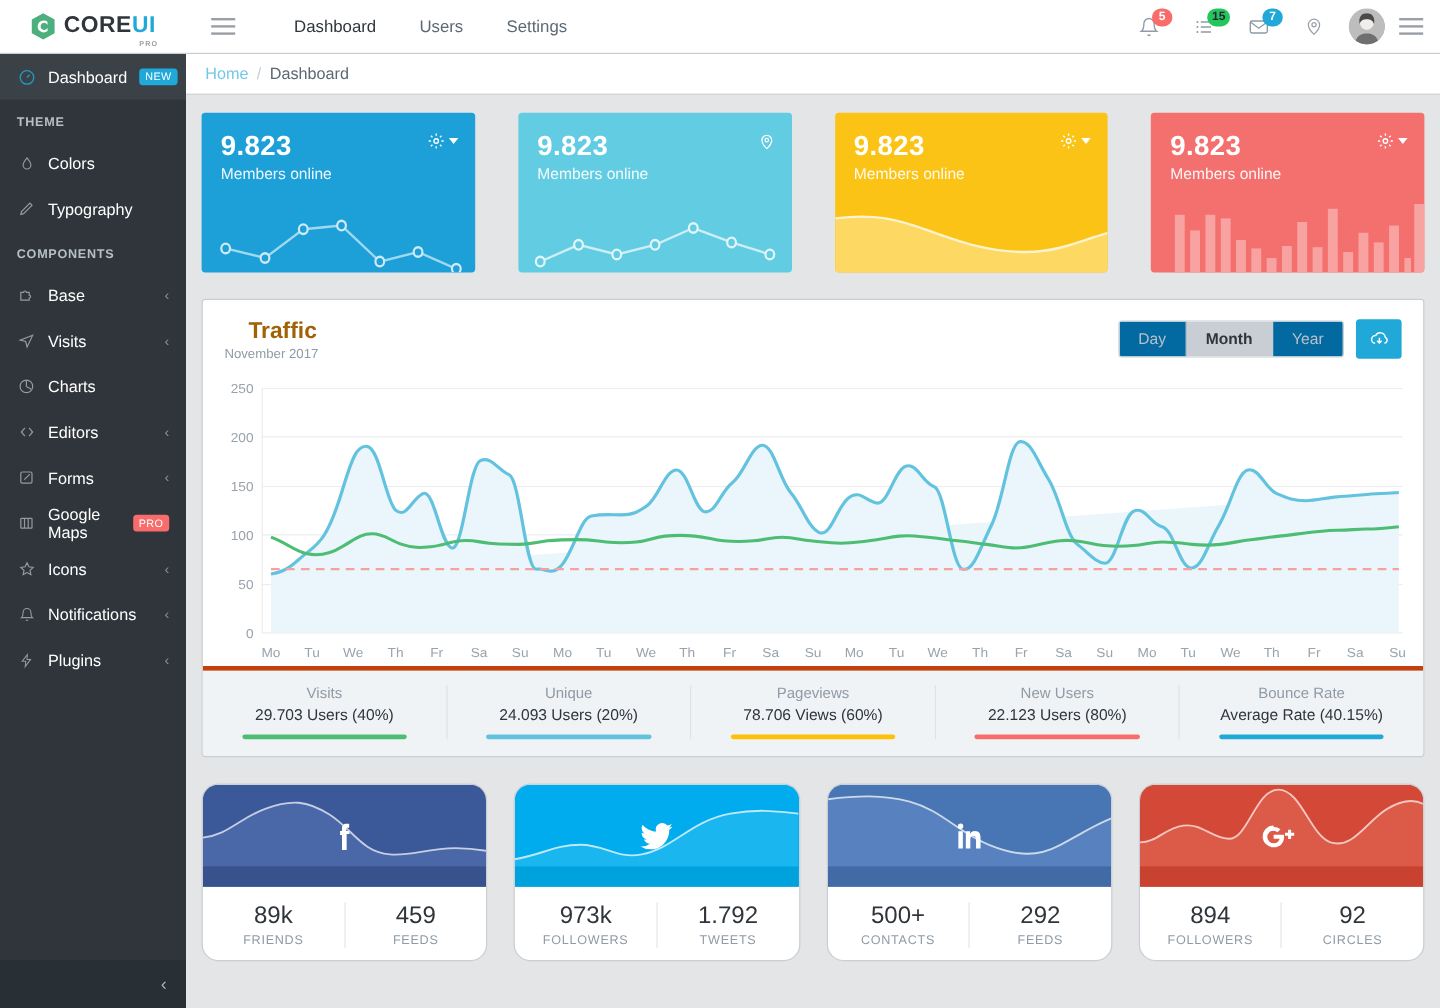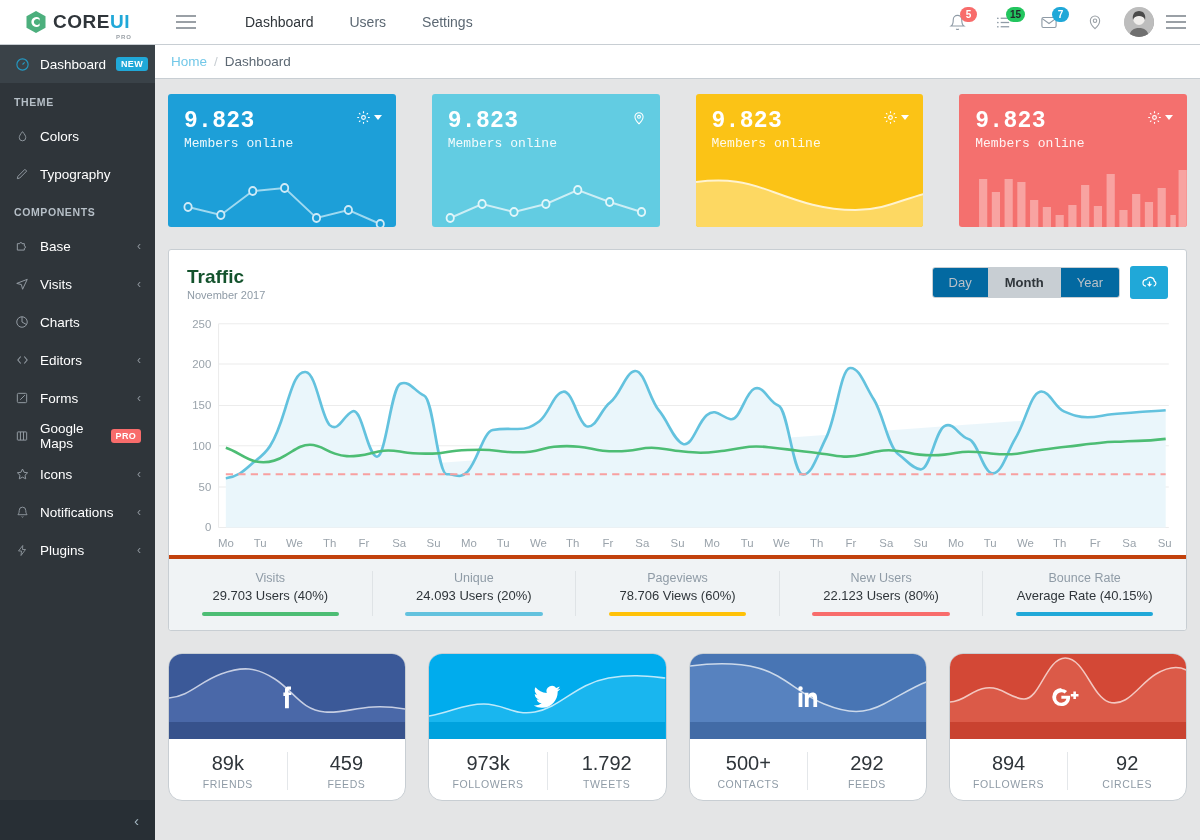--- a/index.html
+++ b/index.html
@@ -51,21 +51,21 @@
   .sb-item {
     display:flex; align-items:center; gap: 10px; padding: 0 14px; height: 38px;
     color: #fff; font-size: 13.5px; cursor:pointer; position:relative;
   }
   .sb-item.active-dark { background: #3a4248; }
   .sb-item .ico { width:16px; height:16px; display:flex; align-items:center; justify-content:center; opacity:.85; flex:0 0 16px;}
   .sb-title {
     padding: 13px 14px 9px; font-size: 10.5px; font-weight: bold; letter-spacing: .6px;
     color: #b6bfc7; text-transform: uppercase;
   }
-  .sb-badge { margin-left:auto; font-size:9px; font-weight:bold; padding: 2px 5px; border-radius:3px; color:#fff; letter-spacing:.3px;}
+  .sb-badge { margin-left:auto; font-size:9px; font-weight:normal; padding: 2px 5px; border-radius:3px; color:#fff; letter-spacing:.3px;}
   .sb-badge.new { background:#20a8d8; }
   .sb-badge.pro { background:#f86c6b; }
   .caret-l { margin-left:auto; color:#8b9299; font-size:12px; }
   .sb-footer {
     margin-top: auto; height: 40px; background: #282f35; display:flex; align-items:center;
     justify-content:flex-end; padding-right: 16px; color:#a4b7c1; font-size:15px; cursor:pointer;
   }
   .sb-spacer { flex: 1; }
 
   .main { flex: 1; background:#e4e5e6; overflow:hidden; }
@@ -73,39 +73,39 @@
     height: 34px; background: #fff; border-bottom:1px solid #c8ced3;
     display:flex; align-items:center; padding: 0 16px; font-size: 13.5px; gap: 7px;
   }
   .breadcrumb a { color:#73c8e8; text-decoration:none; }
   .breadcrumb .sep { color:#c8ced3; }
   .breadcrumb .cur { color:#5c6873; }
 
   .content { padding: 15px 13px; }
 
   
-  .widgets { display:flex; gap: 36px; font-family: Liberation Mono, monospace; }
+  .widgets { display:flex; gap: 36px; }
   .widget {
     flex:1; height: 133px; border-radius: 3px; position:relative; overflow:hidden; color:#fff;
   }
   .widget .w-val { font-size: 23px; font-weight: bold; padding: 14px 0 0 16px; letter-spacing:.3px;}
   .widget .w-lbl { font-size: 13px; padding: 2px 0 0 16px; opacity:.92; }
   .w-menu { position:absolute; top: 16px; right: 14px; display:flex; align-items:center; gap:3px; cursor:pointer;}
   .w-chart { position:absolute; left:0; right:0; bottom:0; height: 75px; }
   .w-chart svg { display:block; width:100%; height:100%; }
   .bg-info { background:#1d9fd8; }
   .bg-info2 { background:#62cce2; }
   .bg-warn { background:#fbc316; }
   .bg-danger { background:#f4706e; }
 
   
   .card { background:#fff; border:1px solid #c8ced3; border-radius:3px; }
   .traffic { margin-top: 22px; }
   .traffic-head { display:flex; align-items:flex-start; padding: 16px 18px 4px; }
-  .traffic-title { font-size: 19px; font-weight: bold; color:#14532d; }
+  .traffic-title { font-size: 19px; font-weight: bold; color:#a16207;margin-left:20px; }
   .traffic-sub { font-size: 11px; color:#8f9ba6; margin-top: 1px;}
   .traffic-actions { margin-left:auto; display:flex; align-items:center; gap:10px; }
   .btn-group { display:flex; border:1px solid #c8ced3; border-radius:3px; overflow:hidden; }
   .btn-group button {
     background:#0369a1; border:0; padding: 7px 16px; font-size: 13px; color:#b8c0c8; cursor:pointer;
     font-family: inherit; border-right:1px solid #c8ced3;
   }
   .btn-group button:last-child { border-right:0; }
   .btn-group button.active { background:#c8ced3; color:#2f353a; font-weight:bold; }
   .btn-dl {

